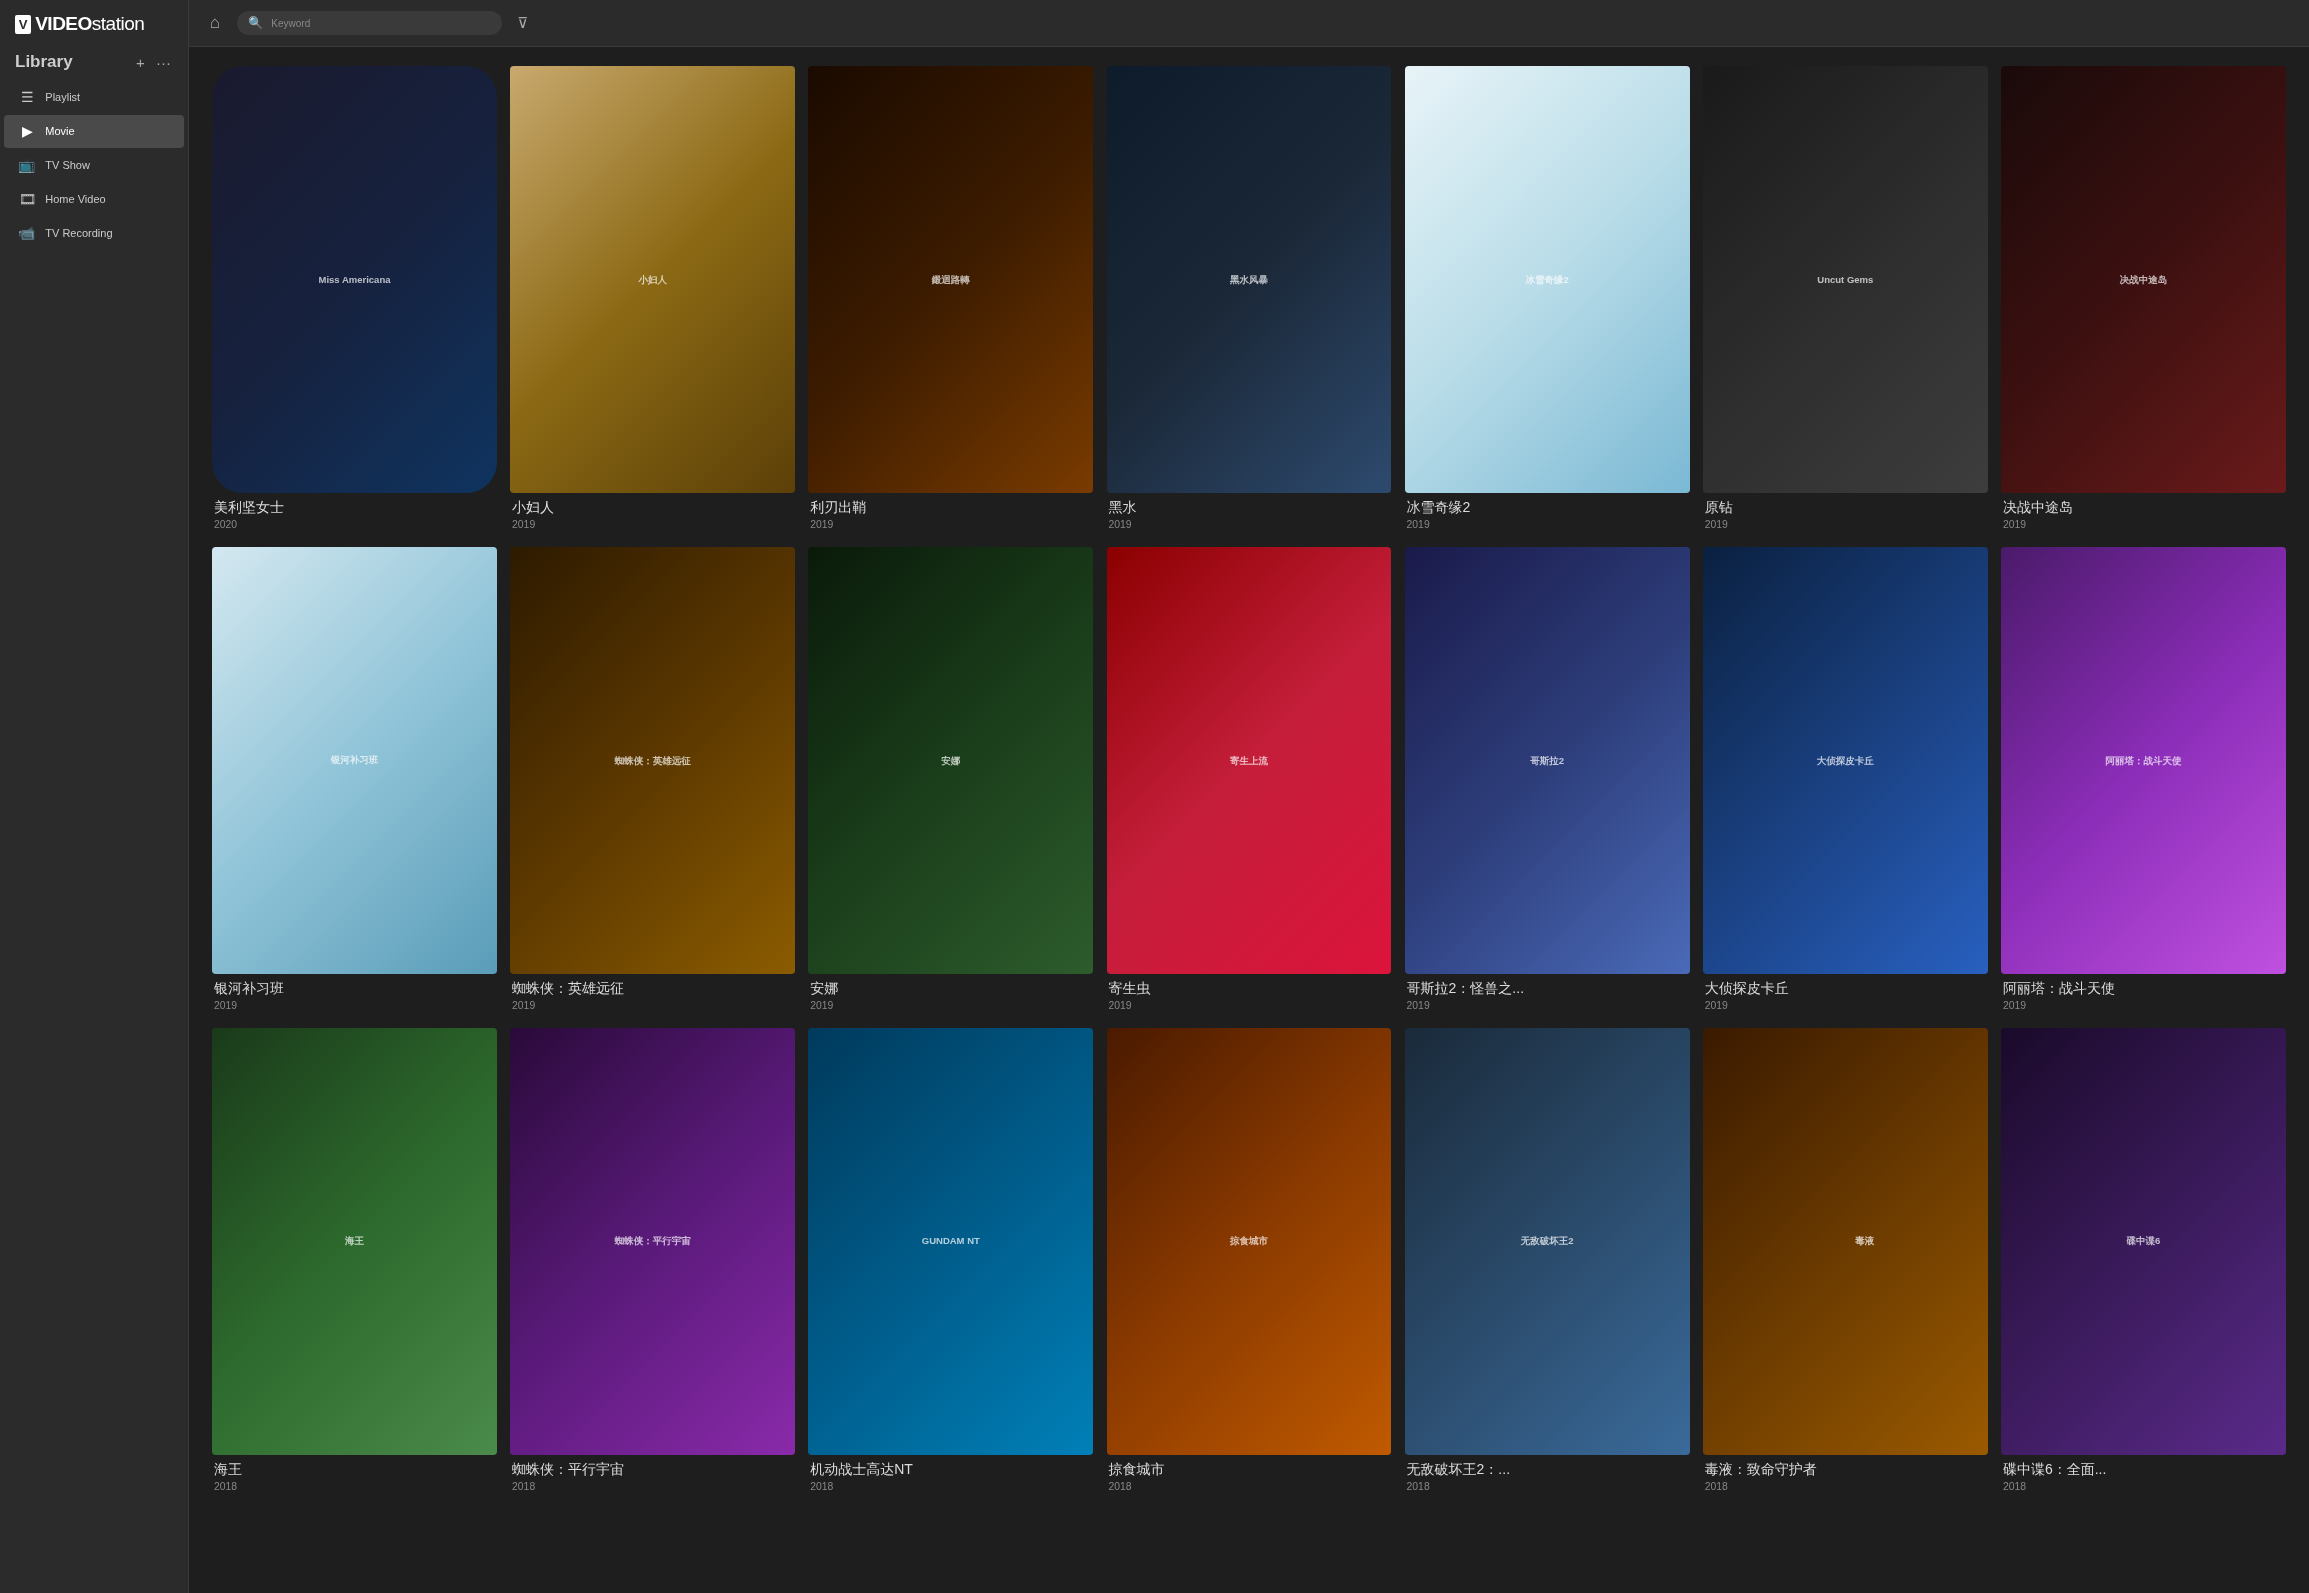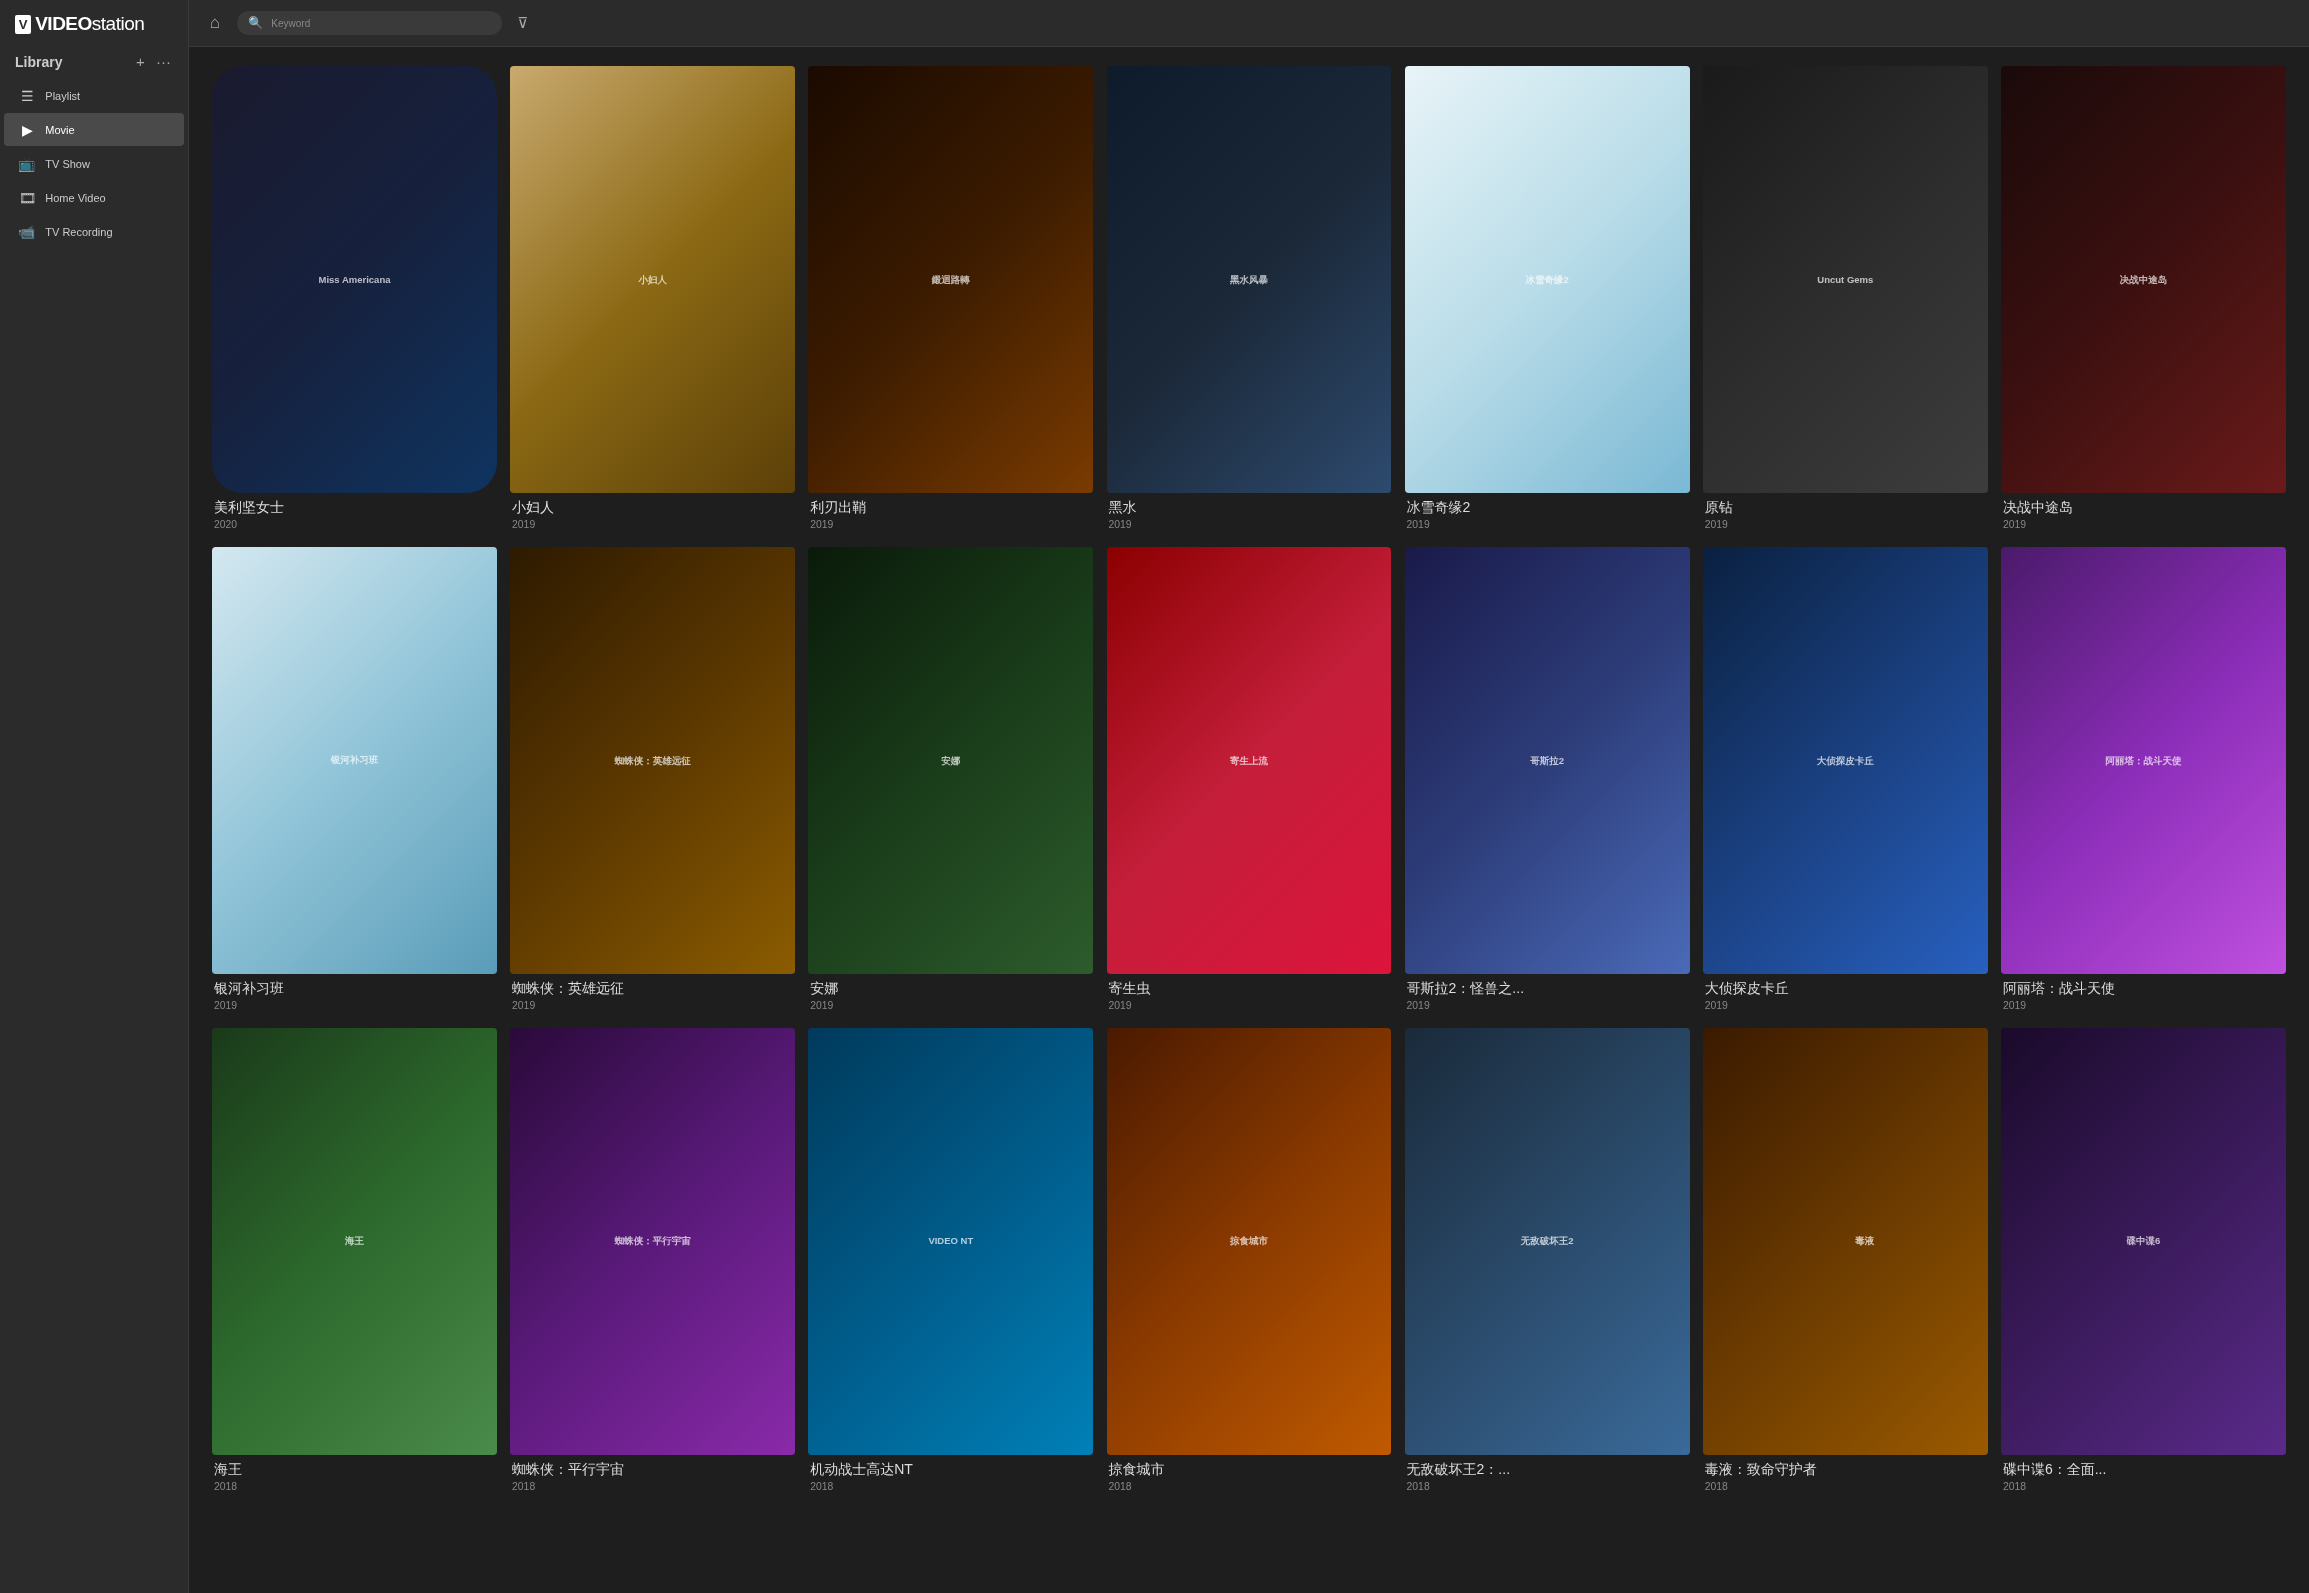--- a/index.html
+++ b/index.html
@@ -46,21 +46,21 @@
       margin-right: 3.8px;
     }
 
     .library-header {
       display: flex;
       align-items: center;
       justify-content: space-between;
       padding: 7.6px 15px 3.8px;
     }
     .library-title {
-      font-size: 14px;
+      font-size: 17px;
       font-weight: 600;
       color: #ccc;
     }
     .library-actions {
       display: flex;
       gap: 7.6px;
       align-items: center;
     }
     .lib-action-btn {
       background: none;
@@ -492,21 +492,21 @@
       </div>
     </div>
     <div class="movie-info">
       <div class="movie-title">蜘蛛侠：平行宇宙</div>
       <div class="movie-year">2018</div>
     </div>
   </div>
         <div class="movie-card">
     <div class="movie-poster poster-16">
       <div class="poster-inner">
-        <span class="poster-title-text">VIDEO NT</span>
+        <span class="poster-title-text">GUNDAM NT</span>
       </div>
     </div>
     <div class="movie-info">
       <div class="movie-title">机动战士高达NT</div>
       <div class="movie-year">2018</div>
     </div>
   </div>
         <div class="movie-card">
     <div class="movie-poster poster-17">
       <div class="poster-inner">

